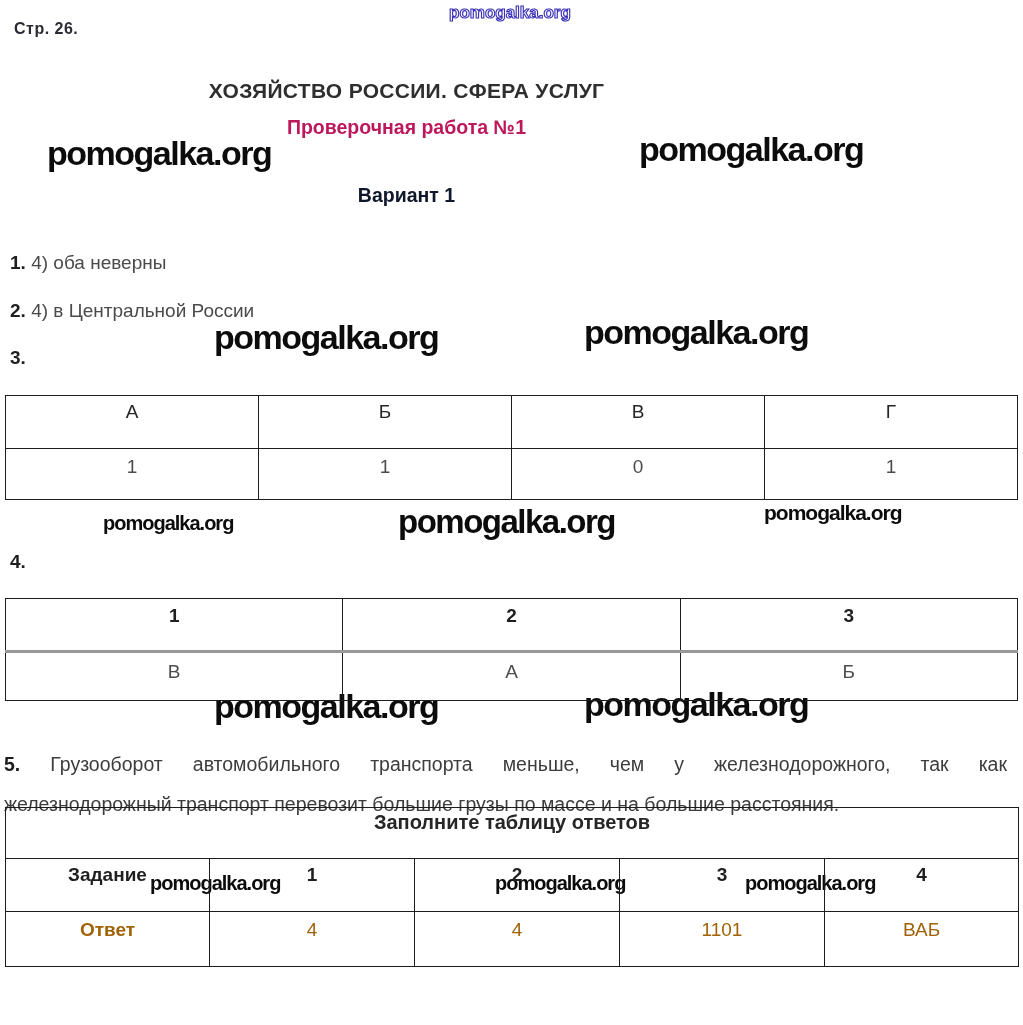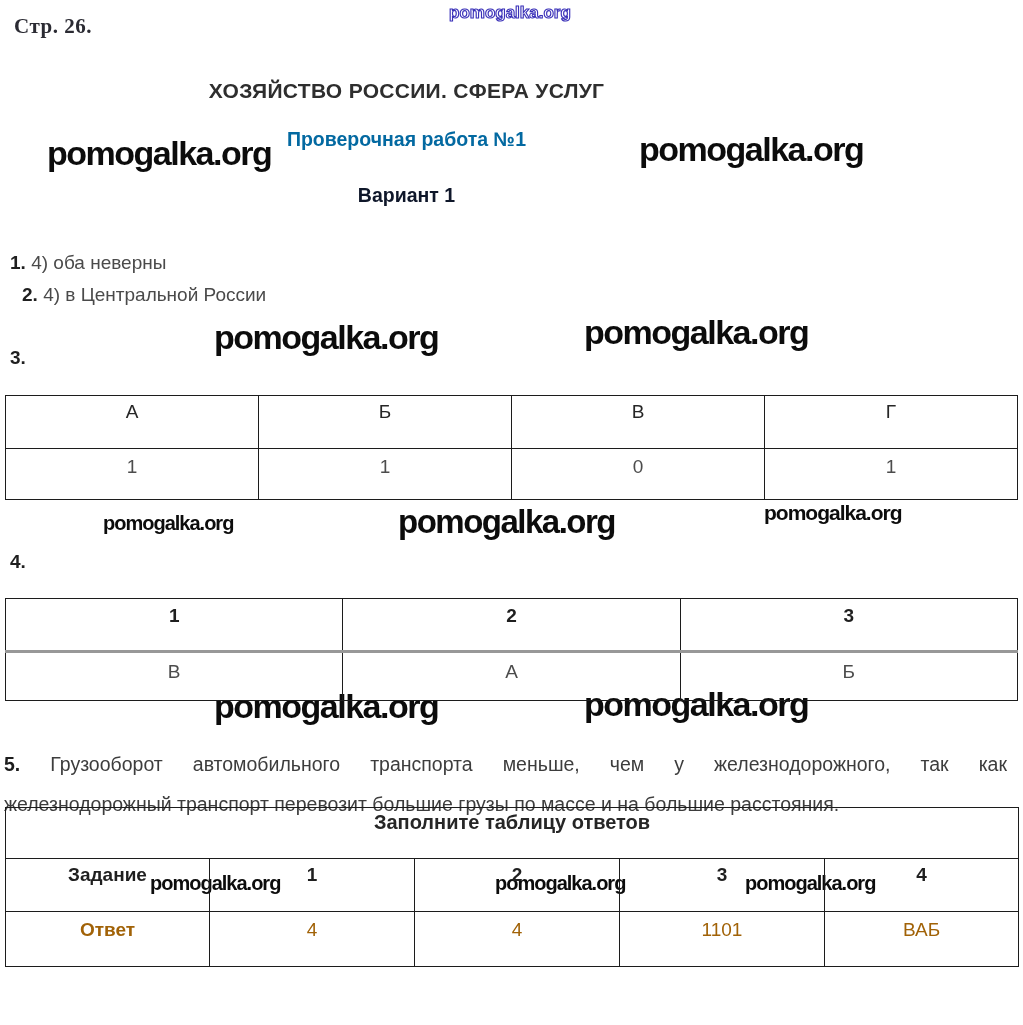--- a/index.html
+++ b/index.html
@@ -8,35 +8,34 @@
     background: #ffffff;
     font-family: "Liberation Sans", sans-serif;
     position: relative;
     overflow: hidden;
     color: #3f3f3f;
   }
   .abs { position: absolute; }
 
   
   .page-label {
-    left: 14px; top: 14px;
-    font-size: 21px; font-weight: bold; color: #2b2b33;
+    left: 14px; top: 20px;
+    font-size: 16px; font-weight: bold; color: #2b2b33;
     letter-spacing: 0.5px;
-    font-family: Liberation Serif, serif;
   }
   .centerline { left: 0; width: 813px; text-align: center; }
   .doc-title   { top: 79px;  font-size: 21px;  font-weight: bold; color: #2e2e2e; letter-spacing: 0.3px; }
-  .doc-subtitle{ top: 128px; font-size: 19.5px; font-weight: bold; color: #0369a1; }
+  .doc-subtitle{ top: 116px; font-size: 19.5px; font-weight: bold; color: #be185d; }
   .variant     { top: 184px; font-size: 19.5px; font-weight: bold; color: #0f172a; }
 
   
   .item { left: 10px; font-size: 19px; color: #4a4a4a; }
   .item b { color: #1f1f1f; }
   .item-1 { top: 252px; text-align: right; }
-  .item-2 { top: 284px; margin-left: 12px; }
+  .item-2 { top: 300px; }
   .label-3 { top: 347px; font-weight: bold; color: #1f1f1f; }
   .label-4 { top: 551px; font-weight: bold; color: #1f1f1f; }
 
   
   .para5 { left: 4px; top: 753px; width: 1003px; font-size: 19.5px; color: #3d3d3d; }
   .para5 .l1 { display: block; height: 40px; text-align: justify; text-align-last: justify; }
   .para5 .l2 { display: block; height: 40px; }
   .para5 b { color: #1c1c1c; }
 
   

